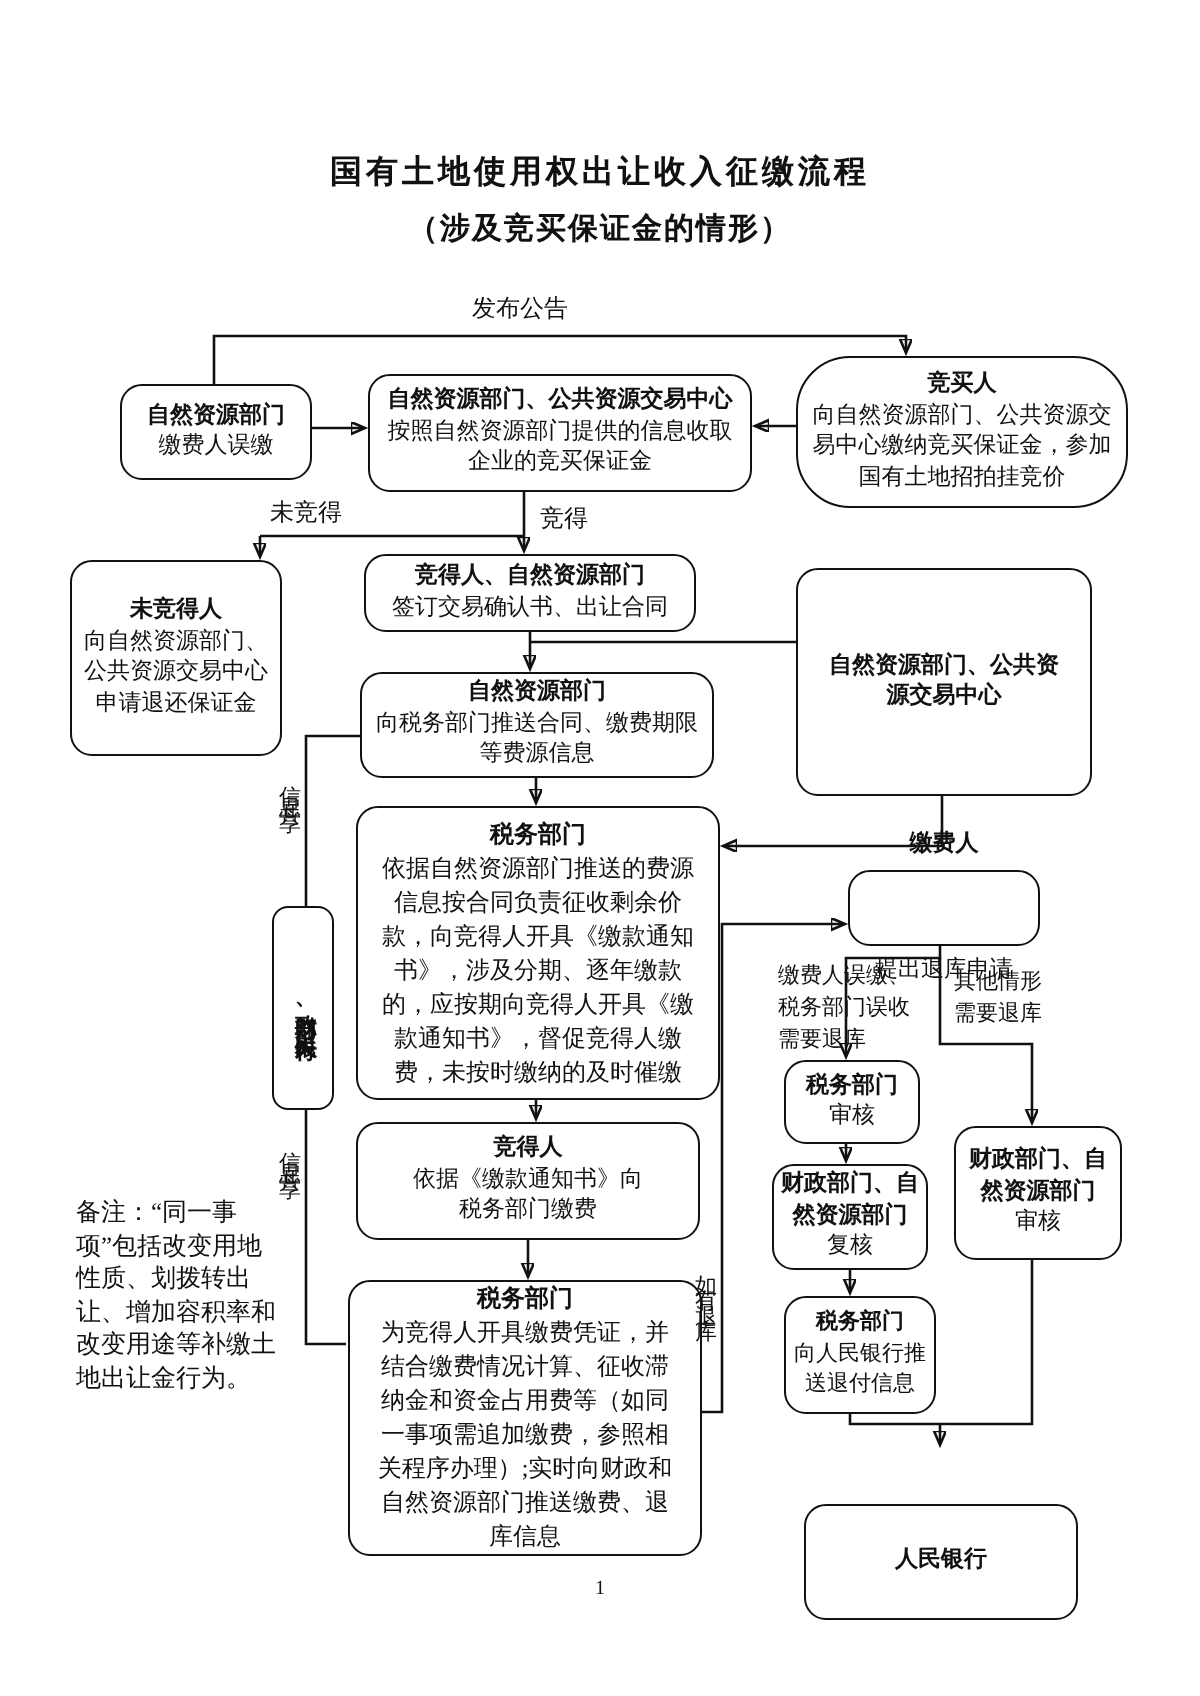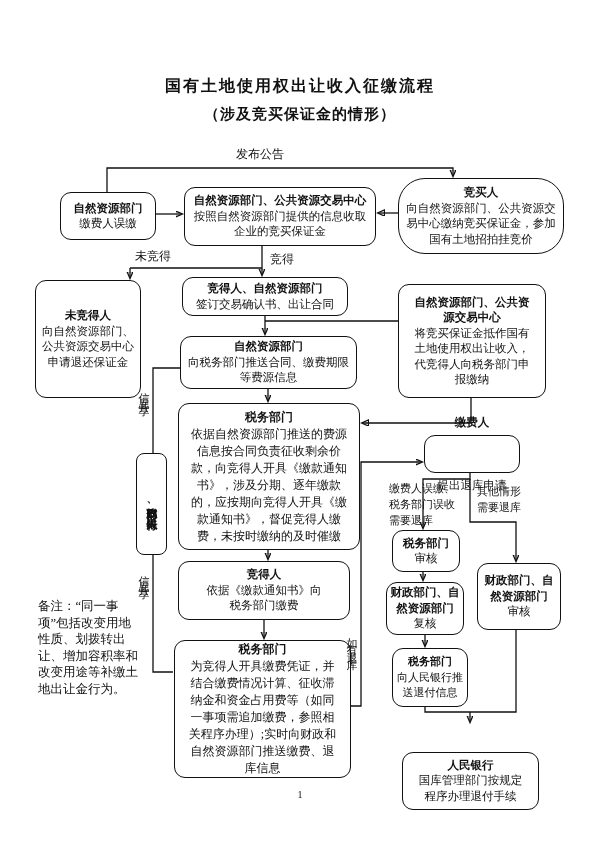--- a/index.html
+++ b/index.html
@@ -93,33 +93,32 @@
   <div class="node" style="left:184px;top:187px;width:192px;height:59px;">
     <span class="t">自然资源部门、公共资源交易中心</span>
     <span>按照自然资源部门提供的信息收取企业的竞买保证金</span>
   </div>
 
   <div class="node" style="left:398px;top:178px;width:166px;height:76px;border-radius:27px;">
     <span class="t">竞买人</span>
     <span>向自然资源部门、公共资源交易中心缴纳竞买保证金，参加国有土地招拍挂竞价</span>
   </div>
 
-  <div class="node" style="left:35px;top:280px;width:106px;height:118px;padding:3px 6px;">
+  <div class="node" style="left:35px;top:280px;width:106px;height:98px;padding:3px 6px;">
     <span class="t">未竞得人</span>
     <span>向自然资源部门、公共资源交易中心申请退还保证金</span>
   </div>
 
   <div class="node" style="left:182px;top:277px;width:166px;height:39px;padding:2px 5px;">
     <span class="t">竞得人、自然资源部门</span>
     <span>签订交易确认书、出让合同</span>
   </div>
 
   <div class="node" style="left:398px;top:284px;width:148px;height:114px;padding:3px 13px;">
     <span class="t">自然资源部门、公共资源交易中心</span>
-    <span>将竞买保证金抵作国有土地使用权出让收入，代竞得人向税务部门申报缴纳</span>
   </div>
 
   <div class="node" style="left:180px;top:336px;width:177px;height:53px;">
     <span class="t">自然资源部门</span>
     <span>向税务部门推送合同、缴费期限等费源信息</span>
   </div>
 
   <div class="node" style="left:178px;top:403px;width:182px;height:147px;padding:3px 10px;font-size:12px;line-height:17px;">
     <span class="t">税务部门</span>
     <span>依据自然资源部门推送的费源信息按合同负责征收剩余价款，向竞得人开具《缴款通知书》，涉及分期、逐年缴款的，应按期向竞得人开具《缴款通知书》，督促竞得人缴费，未按时缴纳的及时催缴</span>
@@ -155,21 +154,20 @@
     <span>审核</span>
   </div>
 
   <div class="node" style="left:392px;top:648px;width:76px;height:59px;padding:2px 2px;font-size:11px;">
     <span class="t">税务部门</span>
     <span>向人民银行推送退付信息</span>
   </div>
 
   <div class="node" style="left:402px;top:752px;width:137px;height:58px;padding:14px 12px;">
     <span class="t">人民银行</span>
-    <span>国库管理部门按规定程序办理退付手续</span>
   </div>
 
   <div class="vnode" style="left:136px;top:453px;width:31px;height:102px;">财政部门、人民银行</div>
 
   <div class="vlabel" style="left:136px;top:384px;">信息共享</div>
   <div class="vlabel" style="left:136px;top:567px;">信息共享</div>
   <div class="vlabel" style="left:344px;top:629px;letter-spacing:7px;">如有退库</div>
 
   <div class="elabel" style="left:389px;top:480px;width:72px;font-size:11px;line-height:16px;">缴费人误缴、税务部门误收需要退库</div>
   <div class="elabel" style="left:477px;top:483px;width:48px;font-size:11px;line-height:16px;">其他情形需要退库</div>

